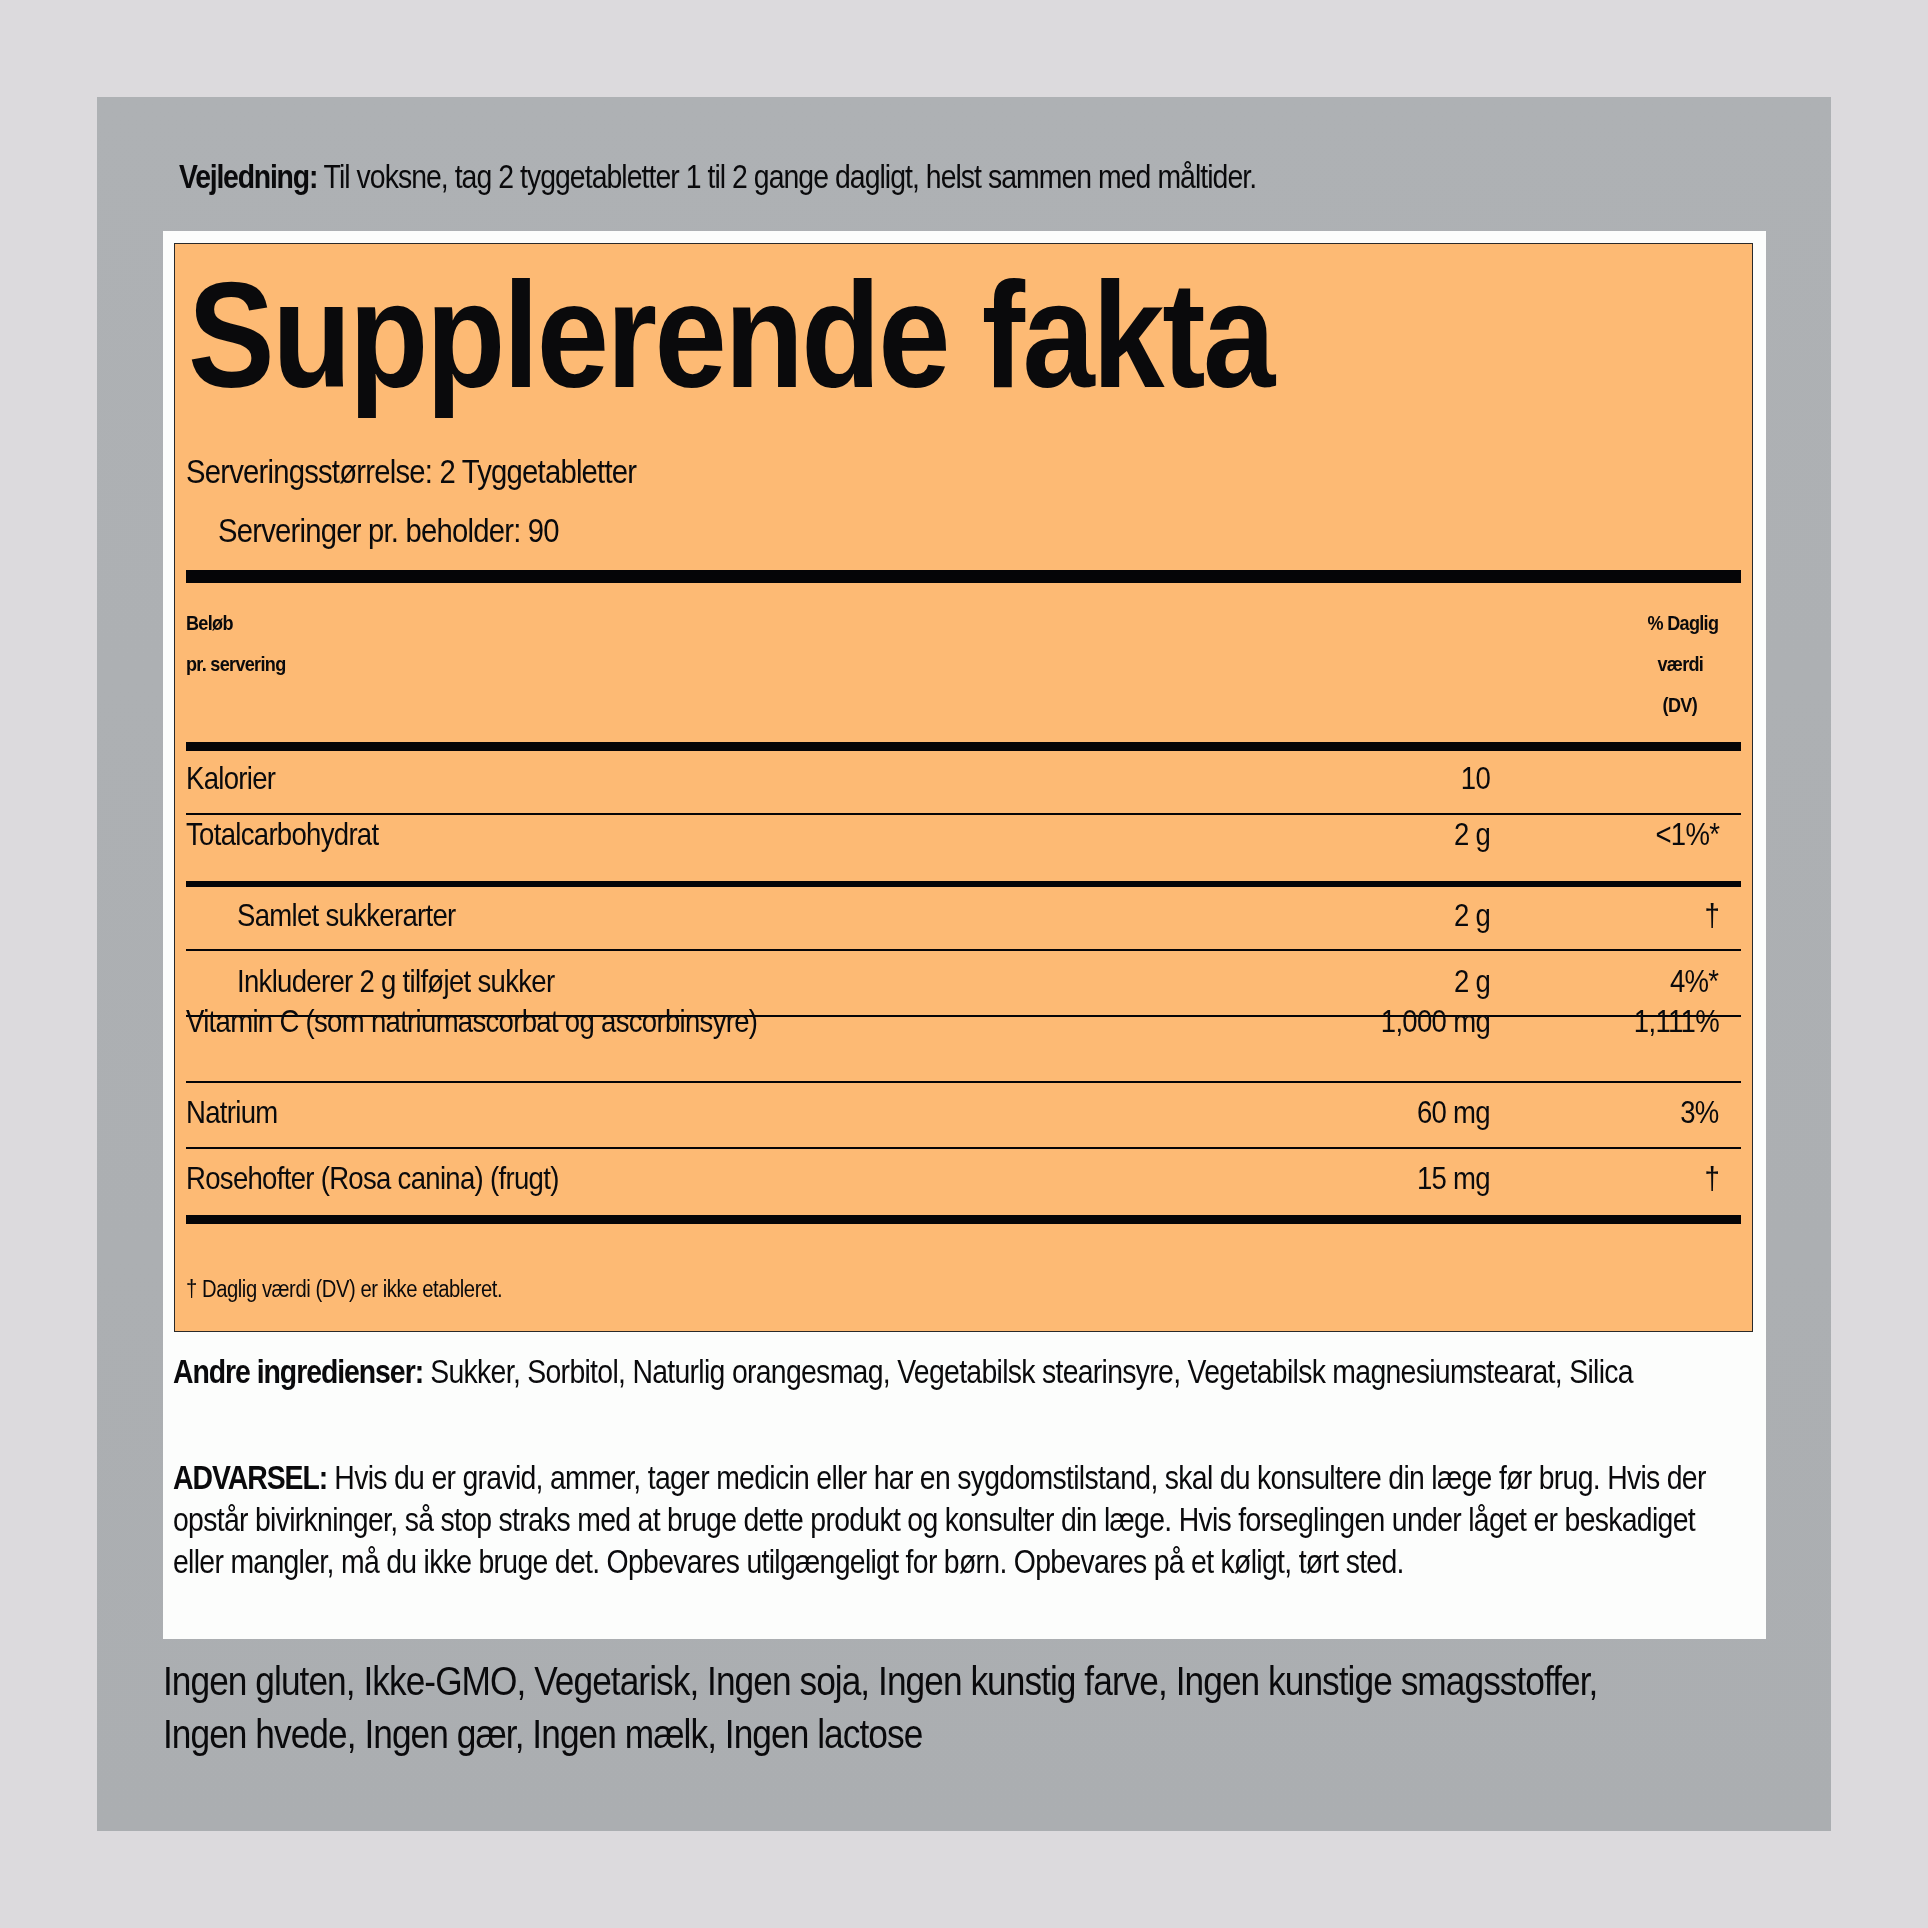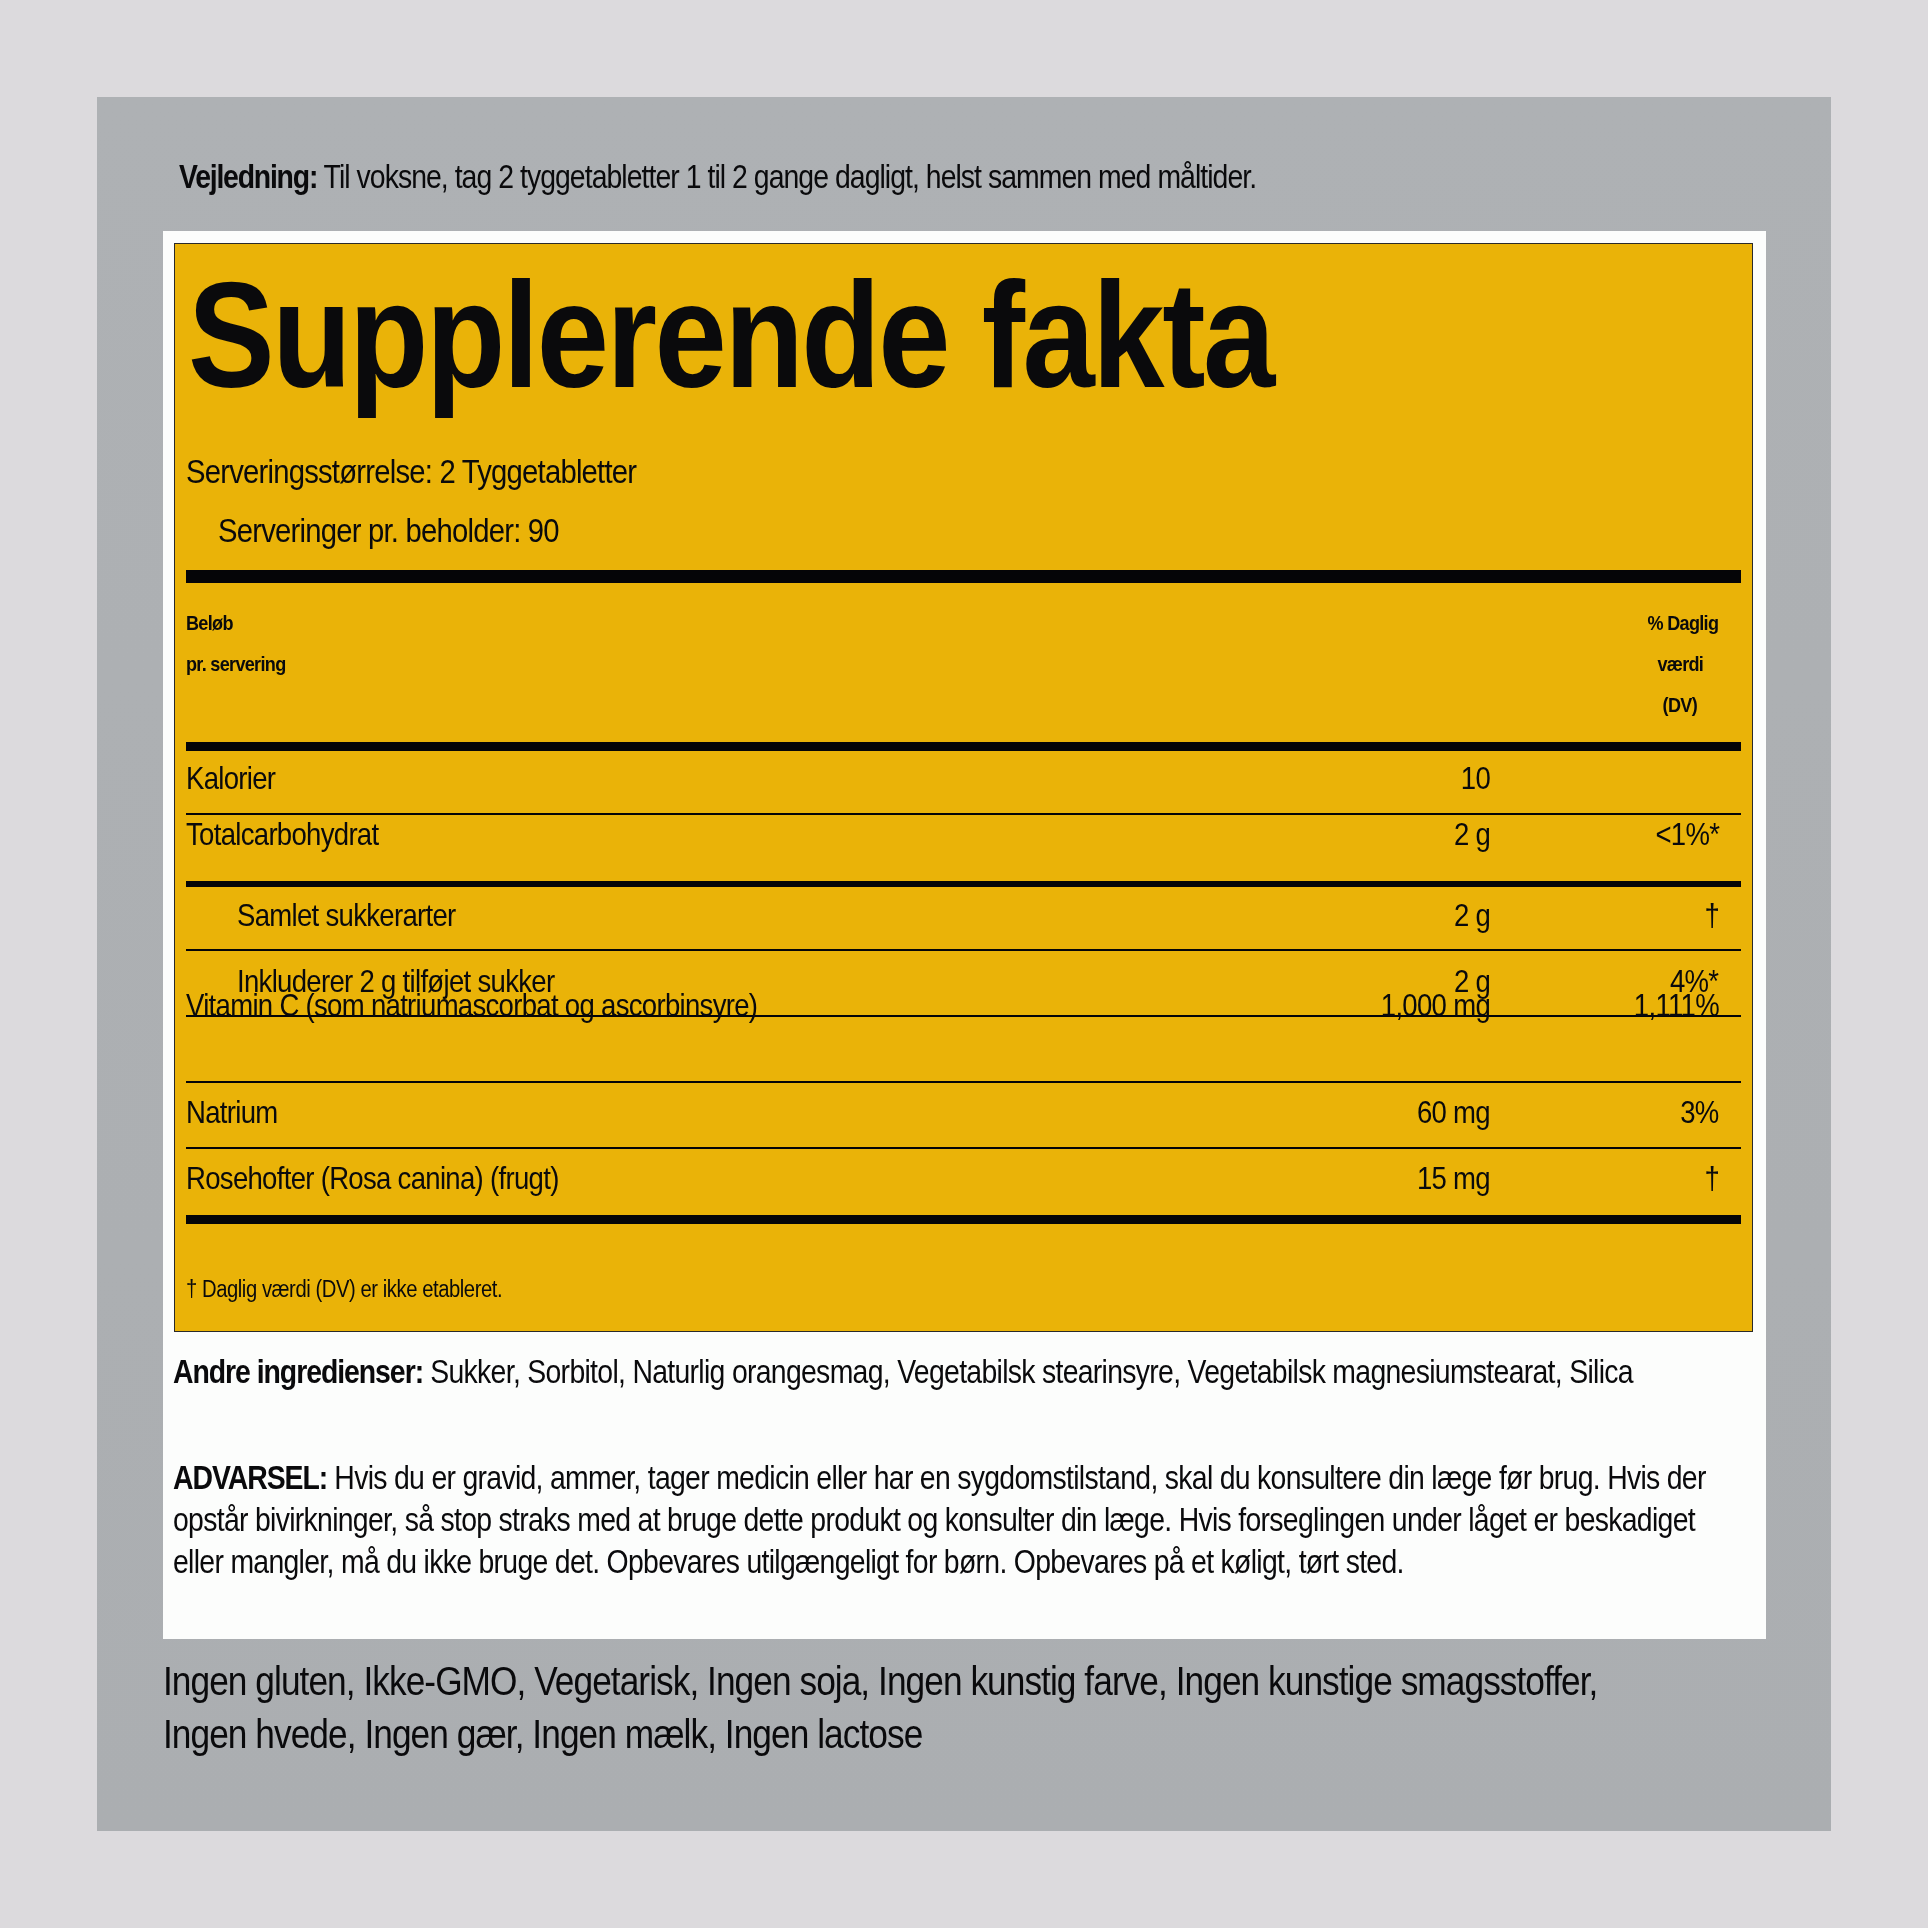--- a/index.html
+++ b/index.html
@@ -14,21 +14,21 @@
   .directions {
     position:absolute; left:179px; top:158px; font-size:33px; letter-spacing:-1.1px;
     transform:scaleX(0.86); transform-origin:left top; white-space:nowrap;
   }
   .directions b { font-weight:bold; letter-spacing:-1.4px; }
   .white {
     position:absolute; left:163px; top:231px; width:1603px; height:1408px; background:#fcfdfc;
   }
   .factsbox {
     position:absolute; left:174px; top:243px; width:1577px; height:1087px;
-    border:1.9px solid #2a2a2a; background:#eab308;
+    border:1.9px solid #2a2a2a; background:#fdba74;
   }
   .cond { display:inline-block; transform:scaleX(0.86); transform-origin:left center; white-space:nowrap; }
   .condr { display:inline-block; transform:scaleX(0.86); transform-origin:right center; white-space:nowrap; }
   .title {
     position:absolute; left:13px; top:11.3px; font-size:151px; font-weight:bold; letter-spacing:-2.8px;
     line-height:160px; transform:scaleX(0.86); transform-origin:left top; white-space:nowrap;
   }
   .serv { position:absolute; left:11.3px; font-size:34px; letter-spacing:-0.9px; line-height:41px; }
   .rule { position:absolute; left:11.3px; width:1555px; background:#050507; }
   .hdr { position:absolute; font-size:21px; font-weight:bold; line-height:41px; letter-spacing:-0.8px; }
@@ -100,21 +100,21 @@
   </div>
   <div class="rule" style="top:705px;height:1.9px;"></div>
 
   <div class="row" style="top:718px;">
     <span class="name indent cond">Inkluderer 2 g tilføjet sukker</span>
     <span class="amt condr">2 g</span>
     <span class="dv condr">4%*</span>
   </div>
   <div class="rule" style="top:771px;height:1.9px;"></div>
 
-  <div class="row" style="top:742px;text-align:right;">
+  <div class="row" style="top:758px;text-align:right;">
     <span class="name cond">Vitamin C (som natriumascorbat og ascorbinsyre)</span>
     <span class="amt condr">1,000 mg</span>
     <span class="dv condr">1,111%</span>
   </div>
   <div class="rule" style="top:837px;height:1.9px;"></div>
 
   <div class="row" style="top:849px;">
     <span class="name cond">Natrium</span>
     <span class="amt condr">60 mg</span>
     <span class="dv condr">3%</span>

